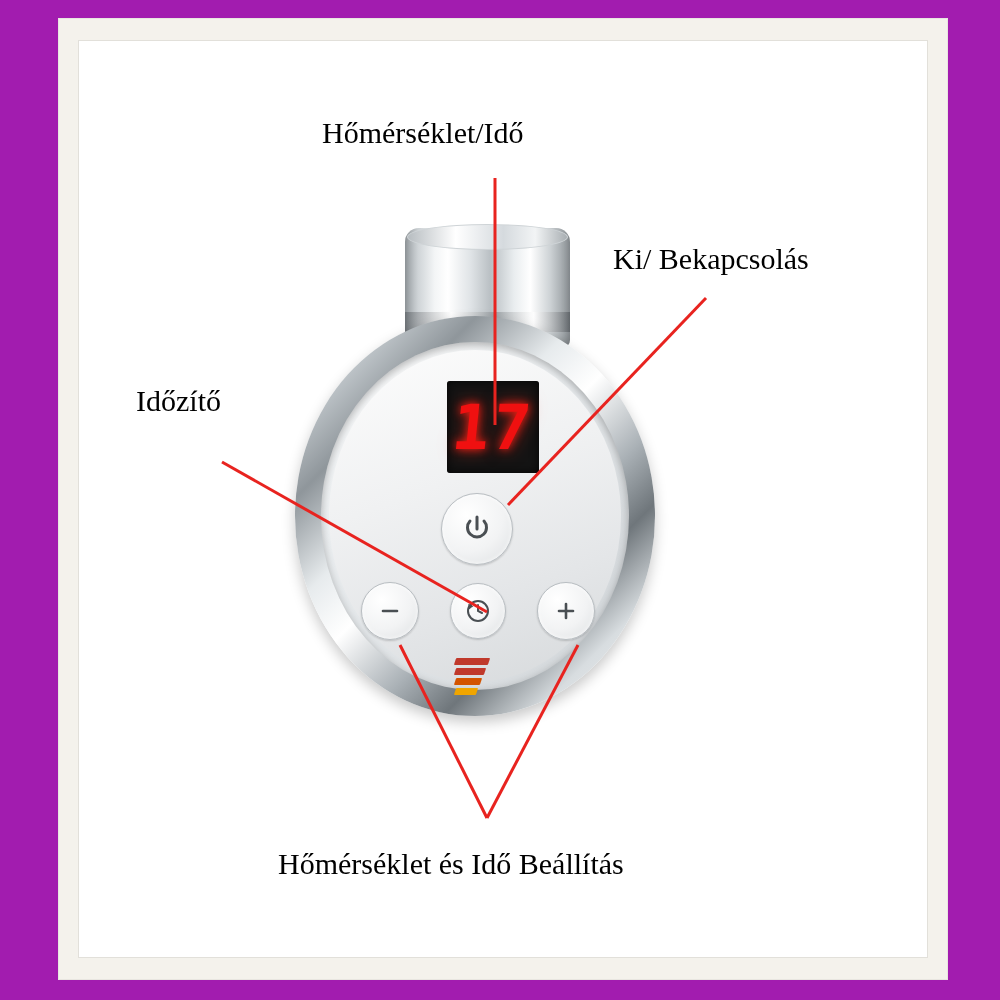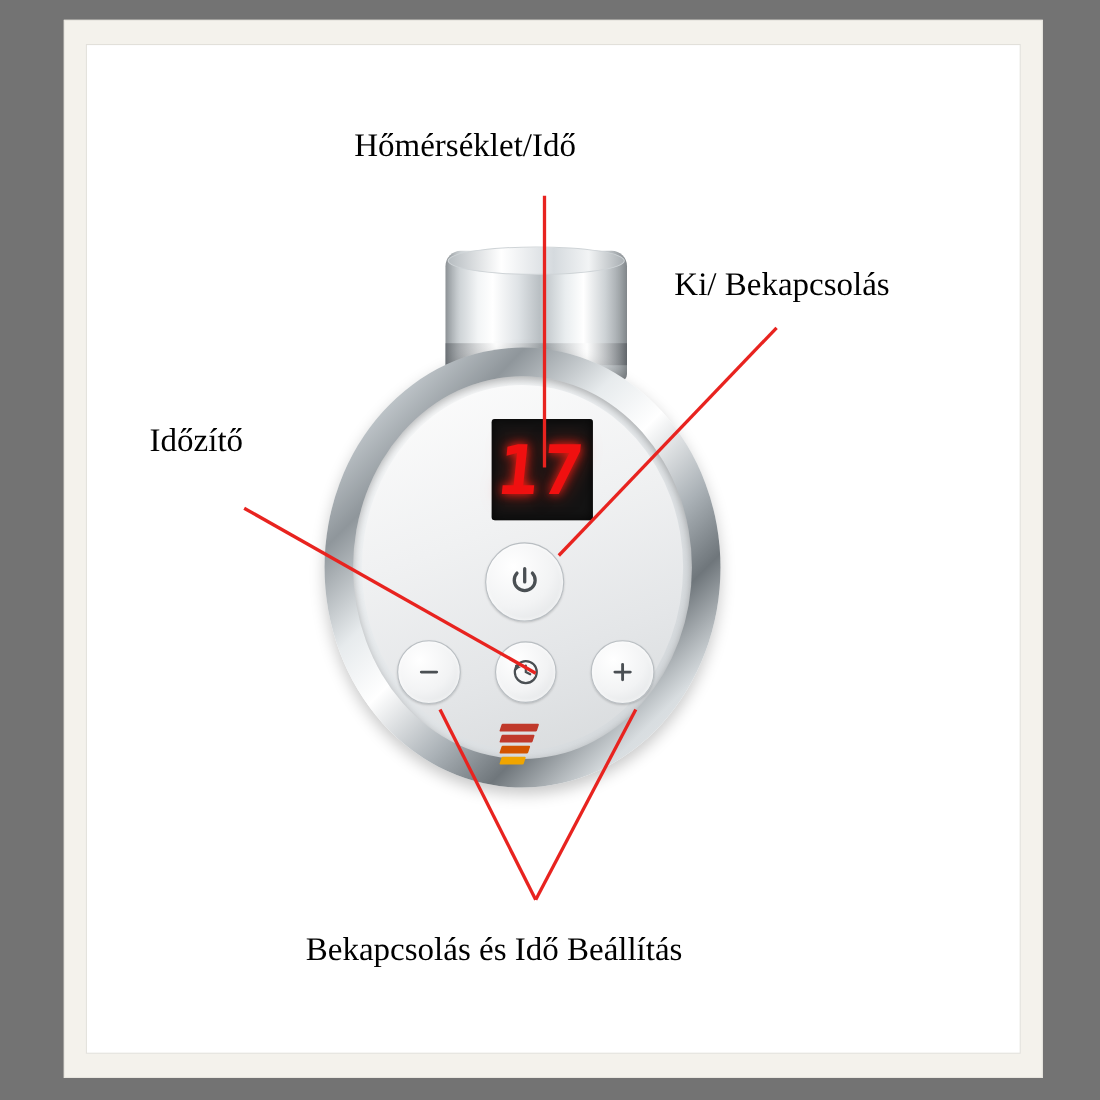--- a/index.html
+++ b/index.html
@@ -4,21 +4,21 @@
 <style>
   html, body {
     margin: 0;
     padding: 0;
     background: #ffffff;
   }
   #page {
     position: relative;
     width: 1000px;
     height: 1000px;
-    background: #737373;
+    background: #a21caf;
     font-family: "Liberation Serif", serif;
     overflow: hidden;
   }
   
   .frame-outer {
     position: absolute;
     left: 58px;
     top: 18px;
     width: 890px;
     height: 962px;
@@ -207,21 +207,21 @@
 
   <div class="frame-outer"></div>
   <div class="frame-inner"></div>
 
   <div class="label" id="label-temp-time">Hőmérséklet/Idő</div>
 
   <div class="label" id="label-power">Ki/ Bekapcsolás</div>
 
   <div class="label" id="label-timer">Időzítő</div>
 
-  <div class="label" id="label-settings">Bekapcsolás és Idő Beállítás</div>
+  <div class="label" id="label-settings">Hőmérséklet és Idő Beállítás</div>
 
   <div id="device">
 
     <div class="cap"></div>
     <div class="cap-top"></div>
     <div class="cap-band"></div>
 
     <div class="ring">
       <div class="ring-inner-shadow"></div>
       <div class="face"></div>

